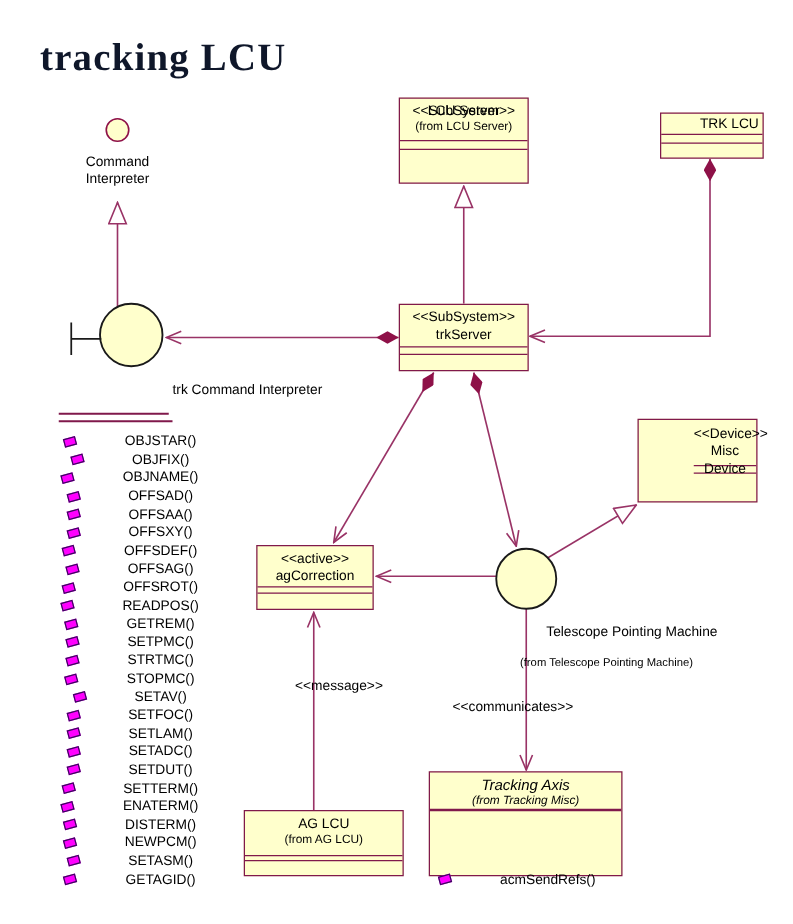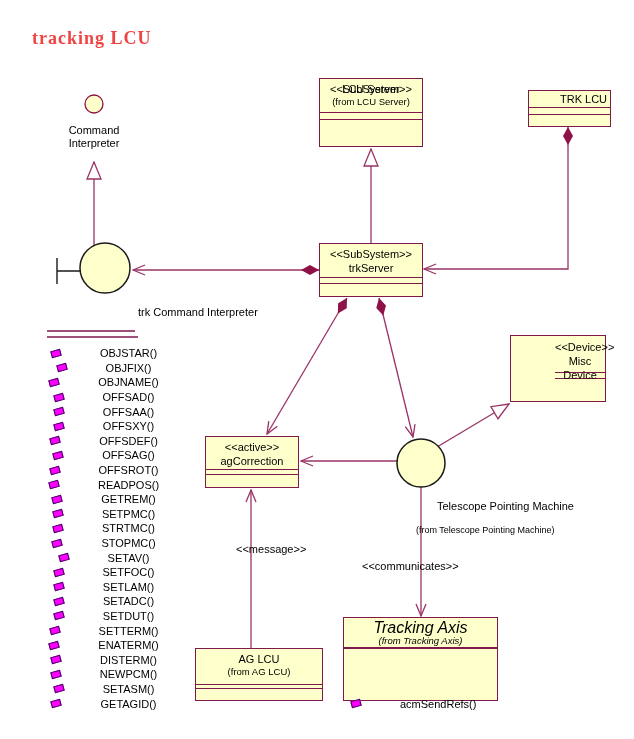--- a/index.html
+++ b/index.html
@@ -11,21 +11,21 @@
     --ink:#000000;
   }
   html,body{margin:0;padding:0;background:#fff;}
   #canvas{
     position:relative;width:634px;height:739px;background:#ffffff;
     font-family:"Liberation Sans", sans-serif;color:var(--ink);overflow:hidden;
   }
   #wires{position:absolute;left:0;top:0;width:634px;height:739px;}
   .title{
     position:absolute;left:32px;top:28px;
-    font-family:"Liberation Serif", serif;font-weight:bold;font-size:18px;color:#ef4444;
+    font-family:"Liberation Serif", serif;font-weight:bold;font-size:31px;color:#0f172a;
     letter-spacing:1px;
   }
   .uml-box{
     position:absolute;background:var(--box-fill);
     border:1.4px solid var(--box-border);box-sizing:border-box;
     display:flex;flex-direction:column;
   }
   .c-name{position:relative;text-align:center;font-size:11px;line-height:14px;padding-top:3px;box-sizing:border-box;}
   .c-mid{border-top:1.4px solid var(--box-border);border-bottom:1.4px solid var(--box-border);box-sizing:border-box;}
   .c-rest{flex:1;box-sizing:border-box;}
@@ -149,22 +149,22 @@
     <div class="c-name" style="height:35px;">
       <div>AG LCU</div>
       <div class="from-label">(from AG LCU)</div>
     </div>
     <div class="c-mid" style="height:5px;"></div>
     <div class="c-rest"></div>
   </div>
 
   <div class="uml-box" style="left:343px;top:617px;width:155px;height:84px;">
     <div class="c-name" style="height:34px;">
-      <div class="ital" style="font-size:16px;">Tracking Axis</div>
-      <div class="from-label ital">(from Tracking Axis)</div>
+      <div class="ital" style="font-size:12px;">Tracking Axis</div>
+      <div class="from-label ital">(from Tracking Misc)</div>
     </div>
     <div class="c-mid" style="height:6px;"></div>
     <div class="c-rest ta-ops">
 
         <div class="op-row left">
           <span class="op-icon"></span>
           <span>acmSendRefs()</span>
         </div>
 
         <div class="op-row left">

